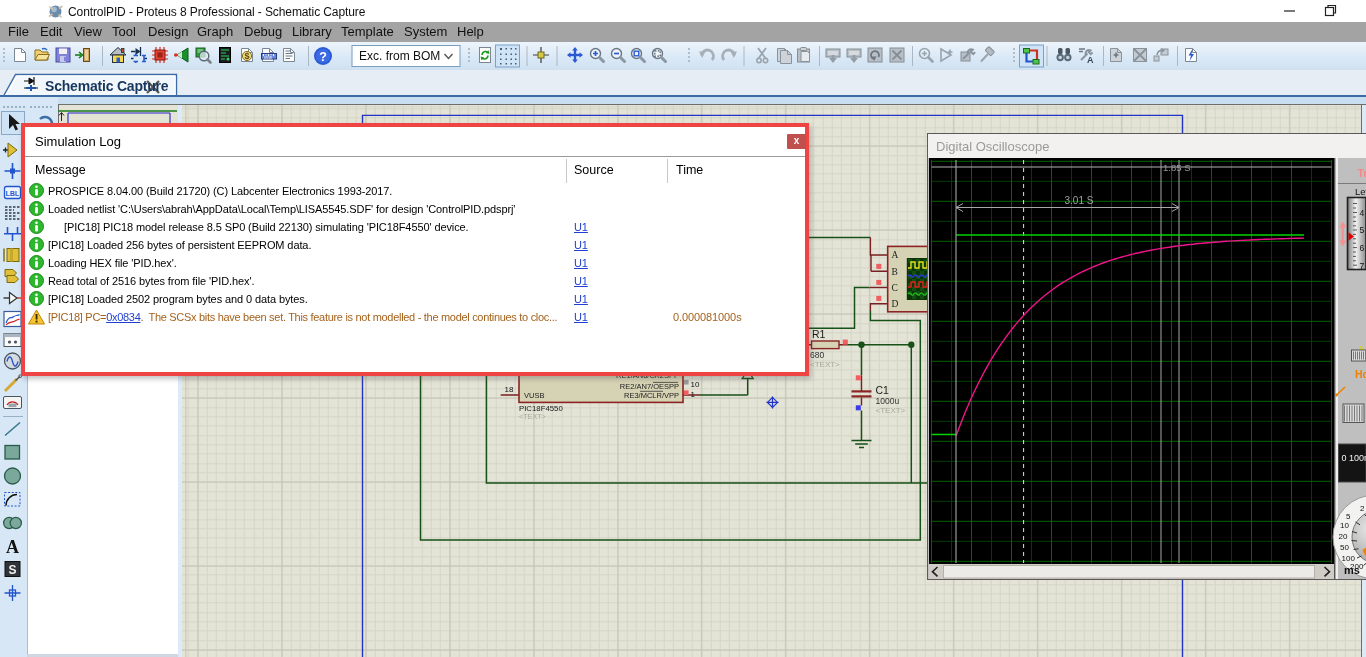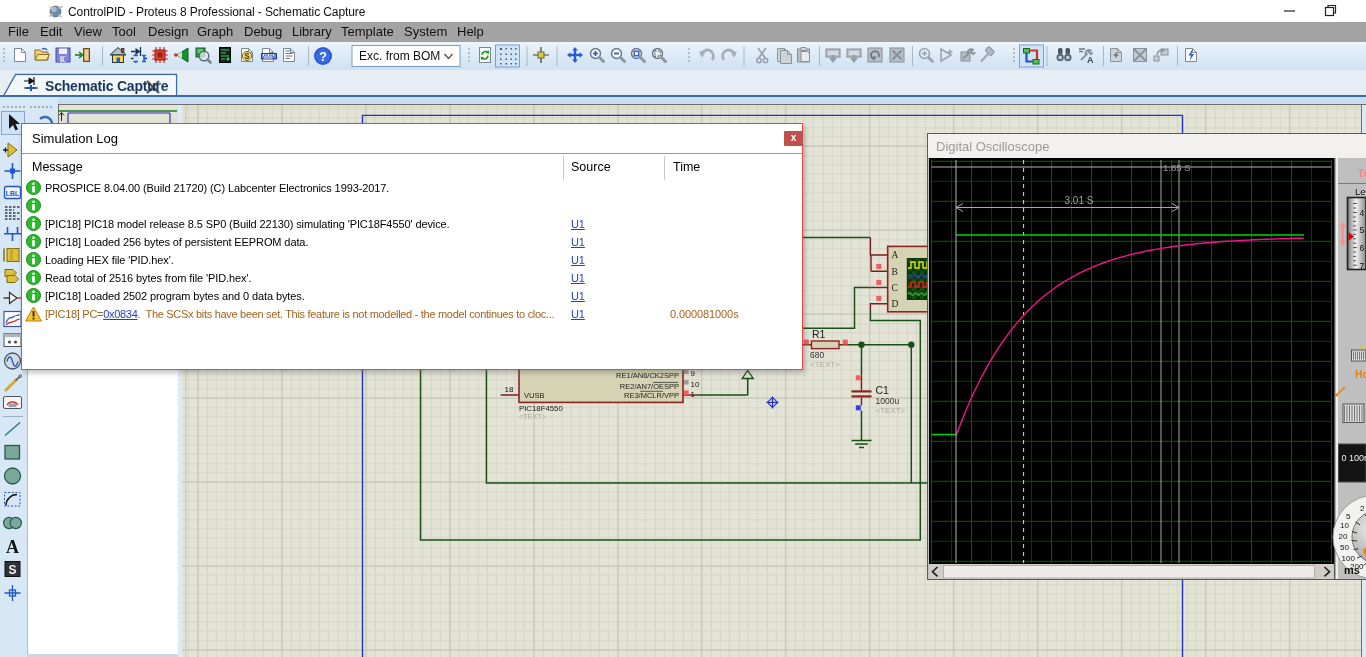--- a/index.html
+++ b/index.html
@@ -28,21 +28,21 @@
     repeating-linear-gradient(to bottom, #d5d5c7 0px,#d5d5c7 1px, transparent 1px, transparent 9.33px),
     #e3e3d6;
     background-position: 19.4px 0px, 0px 40.65px, 0.74px 0px, 0px 3.33px, 0 0;}
   #vpborderL{left:177px;top:104px;width:1px;height:553px;background:#6d6d6d;}
   #vpborderT{left:177px;top:104px;width:1189px;height:1px;background:#6d6d6d;}
   #vpstripL{left:178px;top:105px;width:4px;height:552px;background:#dceafa;}
   #vpborderR{left:1361px;top:104px;width:1px;height:553px;background:#6d6d6d;}
   #vpstripR{left:1362px;top:105px;width:4px;height:552px;background:#dceaf8;}
   #ovwin{left:58px;top:104px;width:119px;height:19px;background:#e3e3d6;border-top:1px solid #707070;border-left:1px solid #707070;}
   #logdlg{left:21px;top:123px;width:780px;height:245px;background:#ffffff;
-          border:1px solid #ef4444;box-shadow:2px 3px 5px rgba(80,80,80,0.35);}
+          border:4px solid #ef4444;box-shadow:2px 3px 5px rgba(80,80,80,0.35);}
   #logtitle{left:10px;top:7px;font-size:13px;color:#000;}
   #logx{left:762px;top:7px;width:19px;height:15px;background:#c0504d;color:#fff;border-radius:1px;
         font-size:10px;font-weight:bold;text-align:center;line-height:14px;}
   .lvline{position:absolute;top:30px;width:1px;height:24px;background:#c8c8c8;}
   .lrow{position:absolute;font-size:11px;letter-spacing:-0.1px;color:#000;white-space:nowrap;}
   .lhead{position:absolute;font-size:12.5px;color:#000;}
   .ulink{color:#1f3fd0;text-decoration:underline;}
   .warn{color:#a5621c;}
   #scope{left:927px;top:133px;width:439px;height:447px;}
 </style>
@@ -601,21 +601,22 @@
       <use href="#info" y="72"></use>
       <use href="#info" y="90"></use>
       <use href="#info" y="108"></use>
   </svg>
   <svg class="abs" style="left:3px;top:182px" width="17" height="16">
       <polygon points="8.5,1 16.5,15 0.5,15" fill="#f7c431" stroke="#b8860b"></polygon>
       <rect x="7.6" y="5" width="1.9" height="5.5" fill="#3a2a00"></rect>
       <rect x="7.6" y="11.6" width="1.9" height="1.9" fill="#3a2a00"></rect>
     </svg>
   <div class="lrow" style="left:23px;top:58px">PROSPICE 8.04.00 (Build 21720) (C) Labcenter Electronics 1993-2017.</div>
-  <div class="lrow" style="left:23px;top:94px">[PIC18] PIC18 model release 8.5 SP0 (Build 22130) simulating 'PIC18F4550' device.</div>
+  <div class="lrow" style="left:23px;top:76px">Loaded netlist 'C:\Users\abrah\AppData\Local\Temp\LISA5545.SDF' for design 'ControlPID.pdsprj'</div>
+  <div class="lrow" style="left:39px;top:94px">[PIC18] PIC18 model release 8.5 SP0 (Build 22130) simulating 'PIC18F4550' device.</div>
   <div class="lrow" style="left:23px;top:112px">[PIC18] Loaded 256 bytes of persistent EEPROM data.</div>
   <div class="lrow" style="left:23px;top:130px">Loading HEX file 'PID.hex'.</div>
   <div class="lrow" style="left:23px;top:148px">Read total of 2516 bytes from file 'PID.hex'.</div>
   <div class="lrow" style="left:23px;top:166px">[PIC18] Loaded 2502 program bytes and 0 data bytes.</div>
   <div class="lrow warn" style="left:23px;top:184px;width:517px;overflow:hidden;letter-spacing:-0.3px">[PIC18] PC=<span class="ulink">0x0834</span>.&nbsp; The SCSx bits have been set. This feature is not modelled - the model continues to cloc...</div>
   <div class="lrow" style="left:549px;top:94px"><span class="ulink">U1</span></div>
   <div class="lrow" style="left:549px;top:112px"><span class="ulink">U1</span></div>
   <div class="lrow" style="left:549px;top:130px"><span class="ulink">U1</span></div>
   <div class="lrow" style="left:549px;top:148px"><span class="ulink">U1</span></div>
   <div class="lrow" style="left:549px;top:166px"><span class="ulink">U1</span></div>

